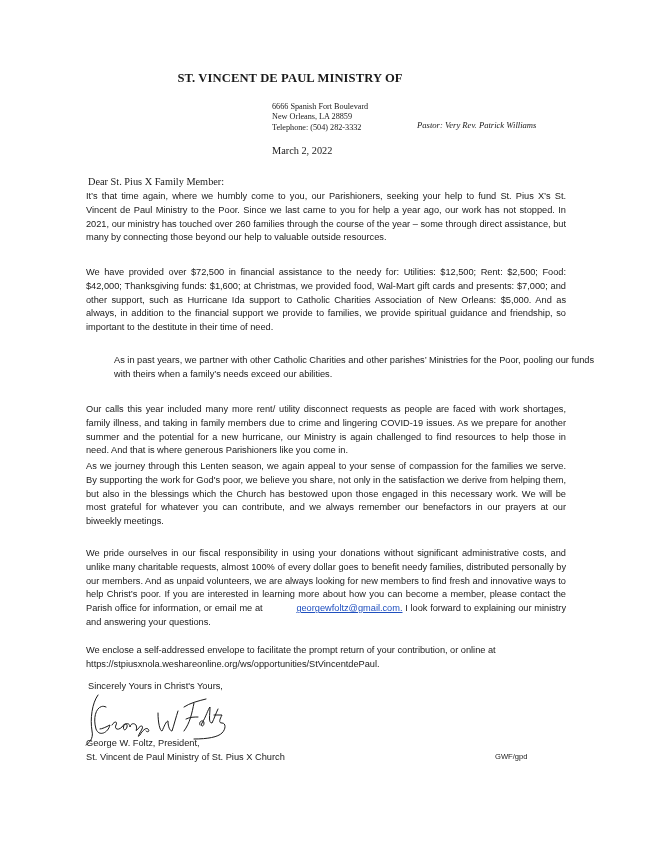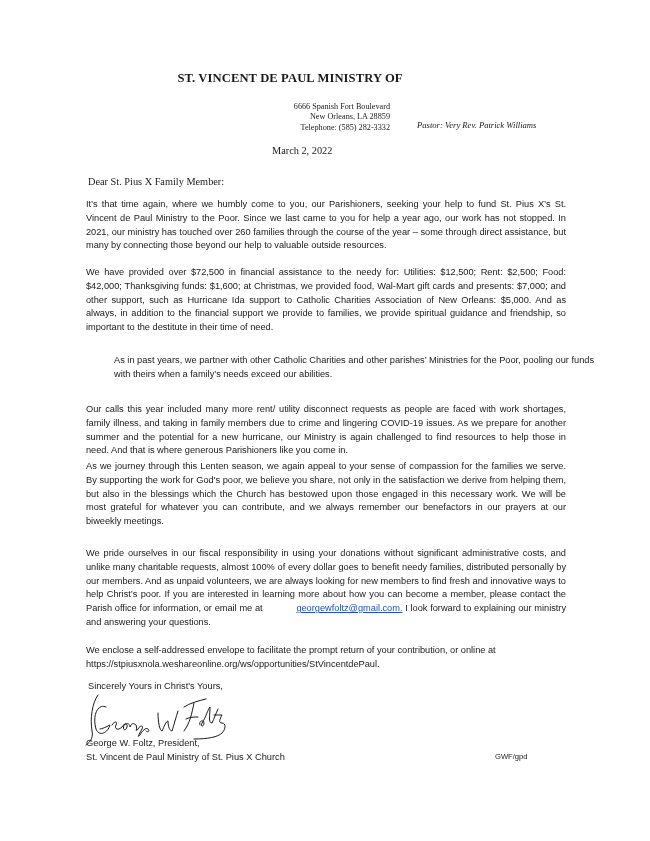--- a/index.html
+++ b/index.html
@@ -1,27 +1,27 @@
 <!DOCTYPE html>
 <html><head>
 <meta charset="utf-8">
 <style>
   html, body { margin: 0; padding: 0; background: #ffffff; }
   body { width: 650px; height: 841px; position: relative; overflow: hidden; color: #1a1a1a; }
   .serif { font-family: "Liberation Serif", "DejaVu Serif", serif; }
   .sans { font-family: "Liberation Sans", "DejaVu Sans", sans-serif; }
   .org-title { position: absolute; left: 0; width: 572px; top: 71px; text-align: center; font-weight: bold; font-size: 12.6px; line-height: 14.5px; letter-spacing: 0.1px; padding-left: 8px; box-sizing: border-box; }
   .org-title div { white-space: nowrap; }
-  .address { position: absolute; left: 272px; top: 102px; width: 118px; text-align: right; font-size: 8.2px; line-height: 10.3px; }
+  .address { position: absolute; left: 272px; top: 102px; width: 118px; text-align: left; font-size: 8.2px; line-height: 10.3px; }
   .pastor { position: absolute; left: 417px; top: 119.5px; font-style: italic; font-size: 8.6px; white-space: nowrap; }
   .date { position: absolute; left: 272px; top: 145px; font-size: 10.3px; }
   .salutation { position: absolute; left: 88px; top: 176px; font-size: 10.3px; }
   .body { position: absolute; left: 86px; width: 480px; font-size: 9.25px; line-height: 13.8px; text-align: justify; letter-spacing: -0.02px; }
   .body p { margin: 0; }
-  .p1 { top: 198px; }
+  .p1 { top: 190px; }
   .p2 { top: 266px; }
   .p3 { top: 354px; margin-left: 28px; }
   .p4 { top: 403px; }
   .p5 { top: 460px; }
   .p6 { top: 547px; }
   .p7 { top: 644px; }
   .link { color: #1f4fbf; text-decoration: underline; padding-left: 31px; }
   .closing { position: absolute; left: 88px; top: 681px; font-size: 9.25px; }
   .signature { position: absolute; left: 84px; top: 689px; width: 150px; height: 62px; }
   .signer-name { position: absolute; left: 86px; top: 738px; font-size: 9.25px; }
@@ -31,21 +31,21 @@
 </head>
 <body>
 
 <div class="org-title serif">
   <div>ST. VINCENT DE PAUL MINISTRY OF</div>
 </div>
 
 <div class="address serif">
   <div>6666 Spanish Fort Boulevard</div>
   <div>New Orleans, LA 28859</div>
-  <div>Telephone: (585) 282-3332</div>
+  <div>Telephone: (504) 282-3332</div>
 </div>
 
 <div class="pastor serif">Pastor: Very Rev. Patrick Williams</div>
 
 <div class="date serif">March 2, 2022</div>
 
 <div class="salutation serif">Dear St. Pius X Family Member:</div>
 
 <div class="body sans p1">
     <p>It’s that time again, where we humbly come to you, our Parishioners, seeking your help to fund St. Pius X’s St. Vincent de Paul Ministry to the Poor.  Since we last came to you for help a year ago, our work has not stopped. In 2021, our ministry has touched over 260 families through the course of the year – some through direct assistance, but many by connecting those beyond our help to valuable outside resources.</p>

